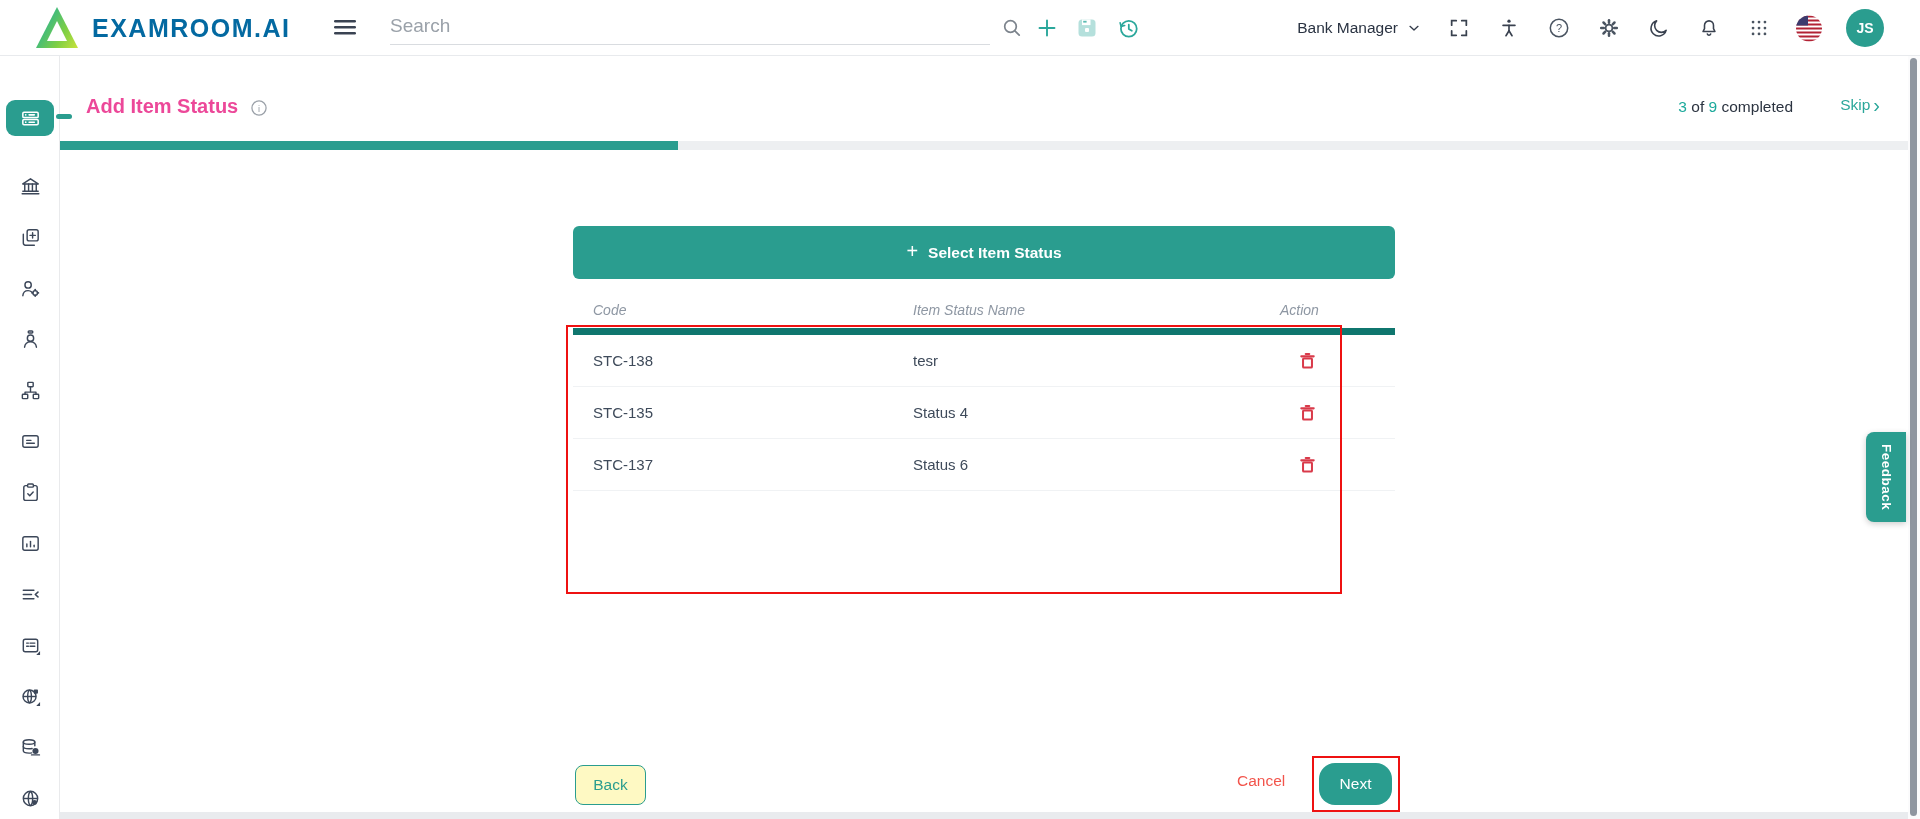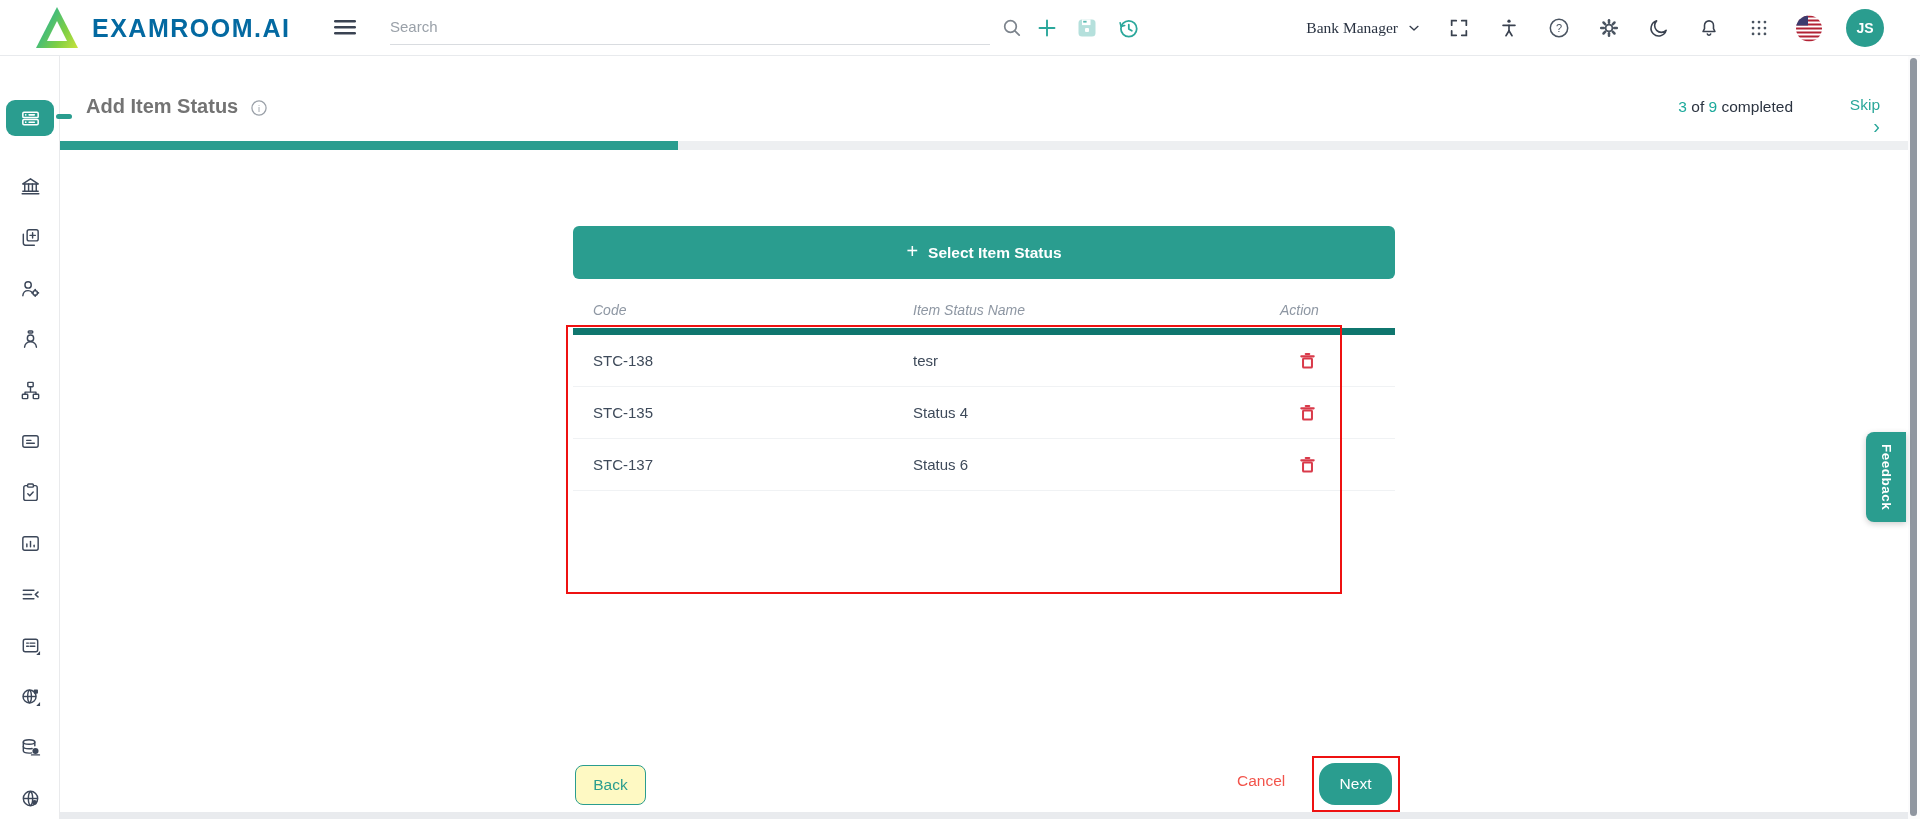--- a/index.html
+++ b/index.html
@@ -10,42 +10,42 @@
   
   .header { position:absolute; left:0; top:0; width:1920px; height:56px; background:#fff; border-bottom:1px solid #e8eaed; z-index:30; }
   .logo-tri { position:absolute; left:36px; top:7px; width:42px; height:41px;
     background:linear-gradient(120deg,#1caf9f 10%,#7ecf44 65%,#c8e23c 100%);
     clip-path:polygon(50% 0, 0 100%, 100% 100%); }
   .logo-tri .cut { position:absolute; left:11px; top:14px; width:20px; height:20px; background:#fff;
     clip-path:polygon(50% 0, 0 100%, 100% 100%); }
   .brand { position:absolute; left:92px; top:14px; font-size:25px; font-weight:700; letter-spacing:1.5px; color:#0369a1; }
   .hamburger { position:absolute; left:332px; top:16px; width:26px; height:24px; }
   .search-input { position:absolute; left:390px; top:8px; width:600px; height:37px; border:none; outline:none;
-    border-bottom:1px solid #d9dce0; font-size:15px; color:#3c4656; background:transparent; }
+    border-bottom:1px solid #d9dce0; font-size:19px; color:#3c4656; background:transparent; }
   .search-input::placeholder { color:#9aa1a9; }
   .hicon { position:absolute; top:14px; width:28px; height:28px; display:flex; align-items:center; justify-content:center; }
   .right-group { position:absolute; right:36px; top:0; height:56px; display:flex; align-items:center; gap:24px; }
-  .role { display:flex; align-items:center; gap:8px; font-size:15.5px; color:#2a3342; font-weight:500;font-family:Liberation Serif, serif; }
+  .role { display:flex; align-items:center; gap:8px; font-size:15.5px; color:#2a3342; font-weight:500; }
   .icon-btn { width:26px; height:26px; display:flex; align-items:center; justify-content:center; }
   .avatar { width:38px; height:38px; border-radius:50%; background:#2a9d8f; color:#fff; font-size:14px; font-weight:700;
     display:flex; align-items:center; justify-content:center; }
 
   
   .sidebar { position:absolute; left:0; top:56px; width:60px; height:763px; background:#fff; border-right:1px solid #e9eaec; z-index:20; }
   .side-items { position:absolute; top:44px; left:0; width:60px; display:flex; flex-direction:column; align-items:center; }
   .side-item { width:60px; height:24px; margin-bottom:27px; display:flex; align-items:center; justify-content:center; }
   .side-item.active { width:48px; height:36px; background:#2a9d8f; border-radius:9px; margin-bottom:38px; }
   .active-dash { position:absolute; left:56px; top:114px; width:16px; height:5px; background:#2a9d8f; border-radius:3px; z-index:25; }
 
   
-  .page-title { position:absolute; left:86px; top:95px; font-size:20px; font-weight:700; color:#737373; }
+  .page-title { position:absolute; left:86px; top:95px; font-size:20px; font-weight:700; color:#ec4899; }
   .info-btn { position:absolute; left:249px; top:98px; width:20px; height:20px; }
   .completed { position:absolute; right:127px; top:98px; font-size:15.5px; color:#2b3340; }
   .completed .num { color:#1ba99b; }
-  .skip { position:absolute; right:40px; top:96px; font-size:15.5px; color:#2aa79a; font-weight:500; display:flex; align-items:flex-end; gap:3px;flex-direction:column; }
+  .skip { position:absolute; right:40px; top:96px; font-size:15.5px; color:#2aa79a; font-weight:500; display:flex; align-items:flex-end; gap:3px; }
   .skip .chev { font-size:20px; line-height:18px; color:#2aa79a; }
   .progress-track { position:absolute; left:60px; top:141px; width:1860px; height:9px; background:#edeff1; }
   .progress-fill { position:absolute; left:0; top:0; width:33.2%; height:9px; background:#2a9d8f; }
 
   
   .select-btn { position:absolute; left:573px; top:226px; width:822px; height:53px; background:#2a9d8f; border-radius:6px;
     color:#fff; font-size:15.5px; font-weight:600; display:flex; align-items:center; justify-content:center; gap:10px; }
   .select-btn .plus { font-size:20px; font-weight:400; margin-top:-2px; }
   .thead { position:absolute; left:573px; top:294px; width:822px; height:32px; display:grid;
     grid-template-columns:320px 367px 135px; align-items:center; padding-left:20px;

